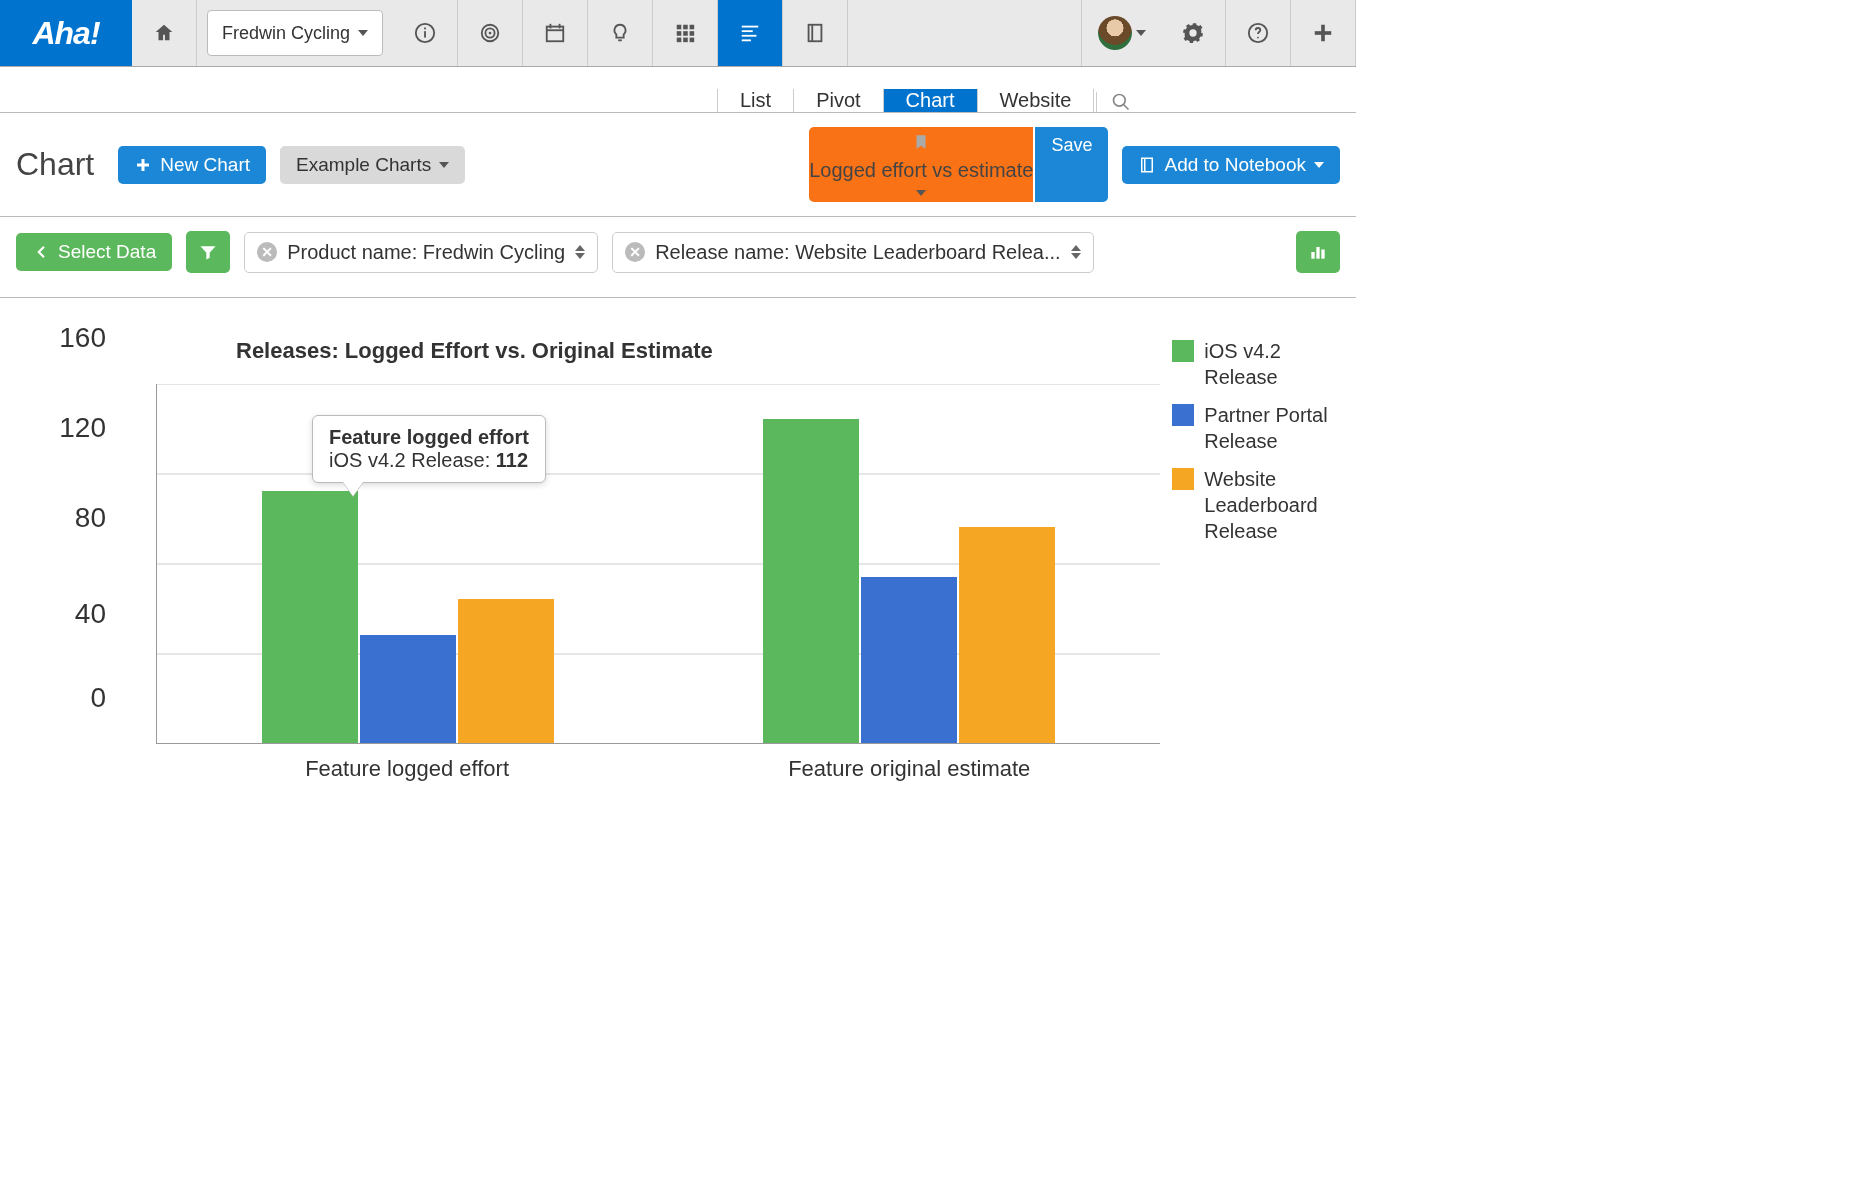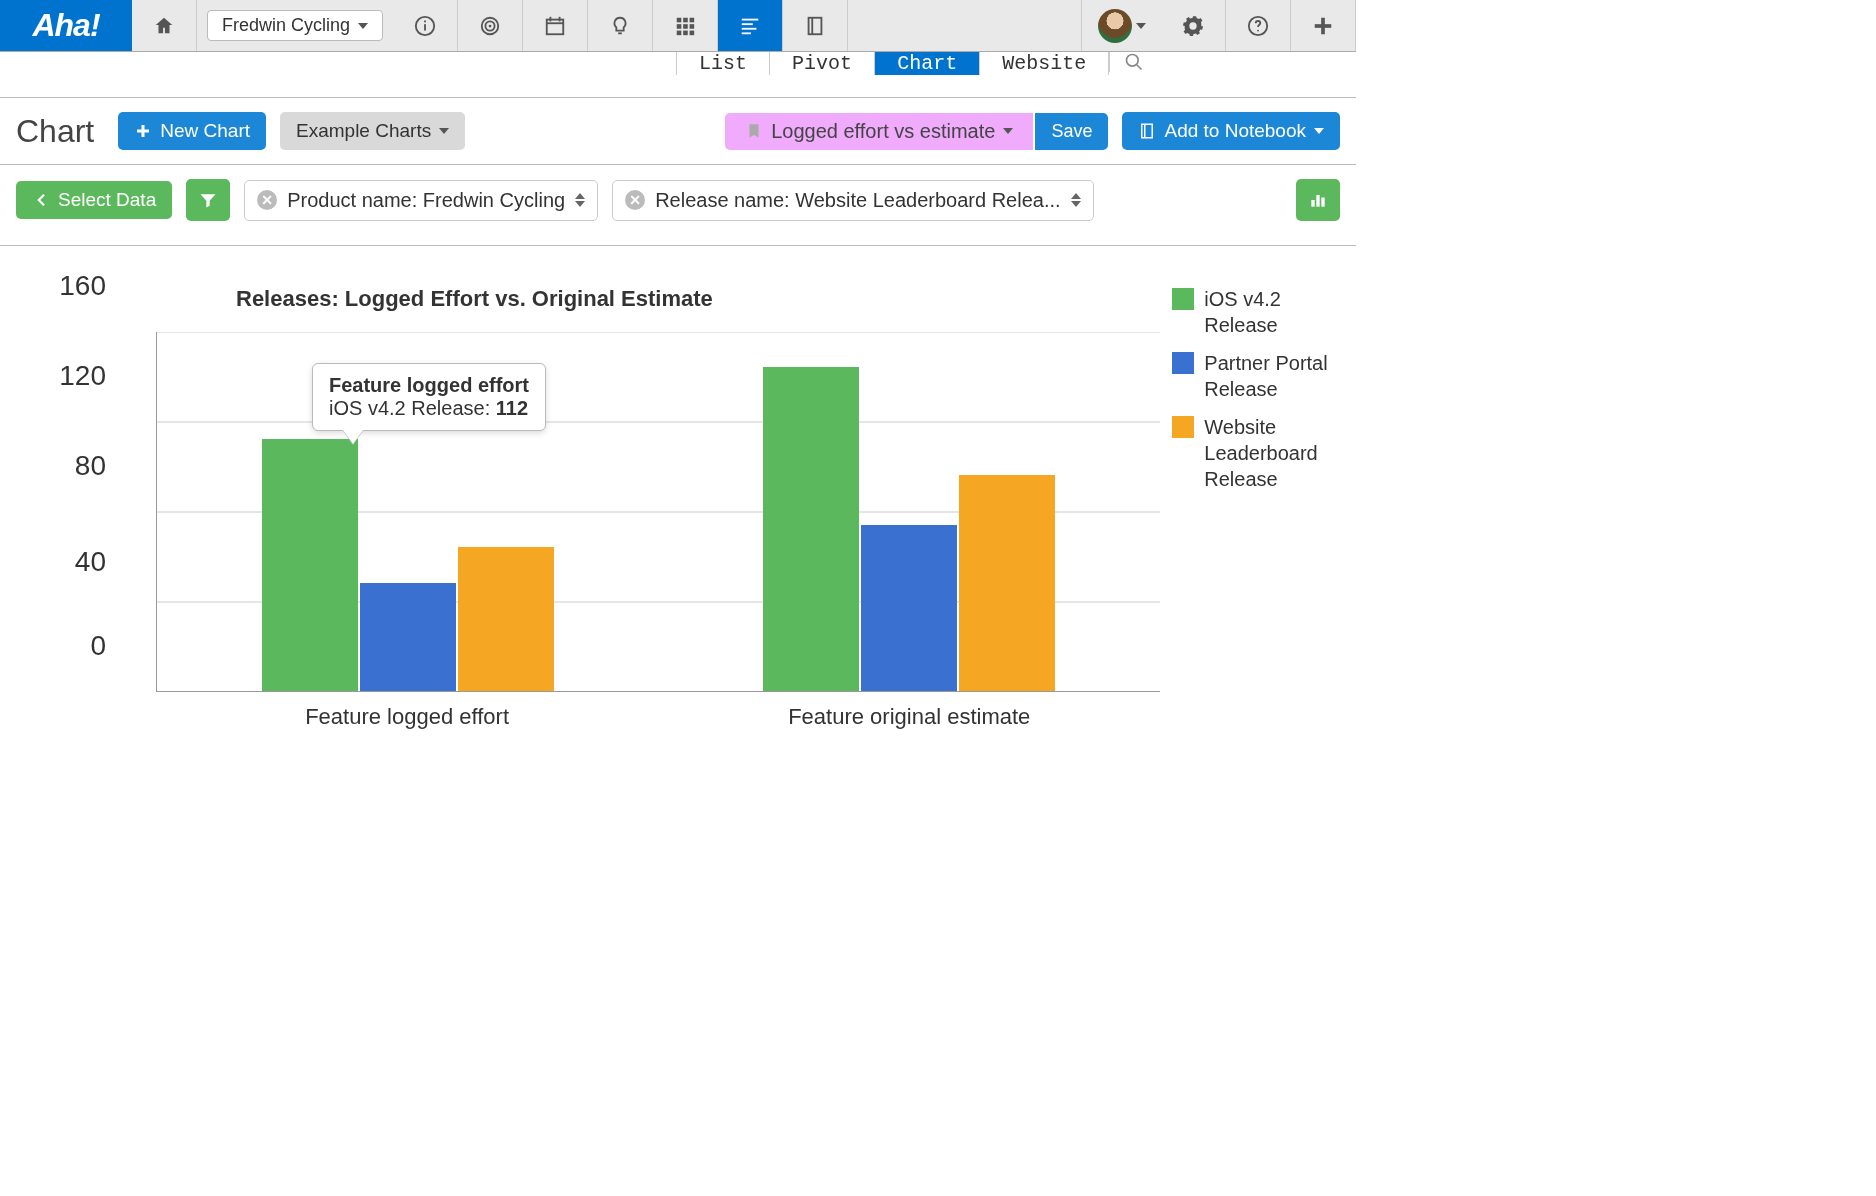--- a/index.html
+++ b/index.html
@@ -1,51 +1,51 @@
 <!DOCTYPE html>
 <html><head>
 <meta charset="utf-8">
 <style>
   * { box-sizing: border-box; }
   html, body { margin: 0; padding: 0; font-family: "Helvetica Neue", Helvetica, Arial, sans-serif; font-size: 14px; color: #333; background: #fff; }
   body { width: 1876px; }
   .wrap { width: 1356px; margin: 0; }
 
   
-  .topbar { height: 52px; background: #e9e9e9; border-bottom: 1px solid #aaa; display: flex; align-items: stretch; }
+  .topbar { height: 67px; background: #e9e9e9; border-bottom: 1px solid #aaa; display: flex; align-items: stretch; }
   .logo { width: 132px; background: #0073cf; display: flex; align-items: center; justify-content: center; }
   .logo span { color: #fff; font-size: 32px; font-weight: 800; font-style: italic; letter-spacing: -1px; }
   .nav-btn { width: 65px; border-right: 1px solid #ccc; display: flex; align-items: center; justify-content: center; color: #555; font-size: 20px; cursor: pointer; }
   .nav-btn svg { width: 22px; height: 22px; fill: #555; }
   .nav-btn.active { background: #0073cf; }
   .nav-btn.active svg { fill: #fff; }
   .prod-select { border: 1px solid #bbb; border-radius: 4px; background: #fff; padding: 8px 14px; margin: 10px 10px; display: flex; align-items: center; gap: 8px; cursor: pointer; font-size: 18px; color: #333; }
   .spacer { flex: 1; }
   .avatar-cell { width: 80px; border-left: 1px solid #ccc; display: flex; align-items: center; justify-content: center; gap: 4px; cursor: pointer; }
   .avatar { width: 34px; height: 34px; border-radius: 50%; background: radial-gradient(circle at 50% 35%, #e8c9a8 0 30%, #6b4a2a 31% 60%, #2f6e3d 61% 100%); }
   .caret { width: 0; height: 0; border-left: 5px solid transparent; border-right: 5px solid transparent; border-top: 6px solid #555; }
 
   
-  .subbar { height: 46px; border-bottom: 1px solid #bbb; display: flex; align-items: flex-start; font-family: Liberation Mono, monospace; }
+  .subbar { height: 46px; border-bottom: 1px solid #bbb; display: flex; align-items: flex-end; }
   .subbar .left-gap { width: 718px; }
   .tab { padding: 0 22px; display: flex; align-items: center; font-size: 20px; color: #333; border-left: 1px solid #ccc; border-right: 1px solid #ccc; margin-left: -1px; cursor: pointer; }
   .tab.active { background: #0073cf; color: #fff; }
   .subbar .flexfill { flex: 1; }
   .search { width: 260px; border-left: 1px solid #ccc; display: flex; align-items: center; padding: 0 14px; }
   .search svg { width: 20px; height: 20px; fill: #888; }
 
   
   .pagebar { padding: 14px 16px; border-bottom: 1px solid #bbb; display: flex; align-items: center; gap: 14px; }
   .page-title { font-size: 32px; font-weight: 300; color: #444; margin-right: 10px; }
   .btn { display: inline-flex; align-items: center; gap: 8px; padding: 8px 16px; border-radius: 5px; font-size: 19px; cursor: pointer; border: none; }
   .btn-blue { background: #1b87d6; color: #fff; }
   .btn-gray { background: #d9d9d9; color: #333; }
   .btn-green { background: #5cb85c; color: #fff; }
   .spacer2 { flex: 1; }
-  .bookmark-btn { display: inline-flex; align-items: center; gap: 8px; background: #f0abfc; padding: 6px 20px; border-radius: 5px 0 0 5px; font-size: 20px; color: #444; cursor: pointer; }
+  .bookmark-btn { display: inline-flex; align-items: center; gap: 8px; background: #f97316; padding: 6px 0; border-radius: 5px 0 0 5px; font-size: 20px; color: #444; cursor: pointer; flex-direction: column; }
   .save-btn { background: #1b87d6; color: #fff; padding: 8px 16px; border-radius: 0 5px 5px 0; margin-left: 2px; font-size: 18px; cursor: pointer; }
   .btn svg, .bookmark-btn svg { width: 18px; height: 18px; }
 
   
   .filterbar { padding: 14px 16px 24px 16px; border-bottom: 1px solid #bbb; display: flex; align-items: center; gap: 14px; }
   .chip { display: inline-flex; align-items: center; gap: 10px; border: 1px solid #ccc; border-radius: 5px; padding: 8px 12px; font-size: 20px; color: #333; background: #fff; cursor: pointer; }
   .chip .close { width: 20px; height: 20px; border-radius: 50%; background: #bbb; color: #fff; display: inline-flex; align-items: center; justify-content: center; font-size: 14px; font-weight: bold; }
   .updown { display: inline-block; }
   .updown::before { content: ""; display: block; width: 0; height: 0; border-left: 5px solid transparent; border-right: 5px solid transparent; border-bottom: 6px solid #666; margin-bottom: 2px; }
   .updown::after { content: ""; display: block; width: 0; height: 0; border-left: 5px solid transparent; border-right: 5px solid transparent; border-top: 6px solid #666; }

